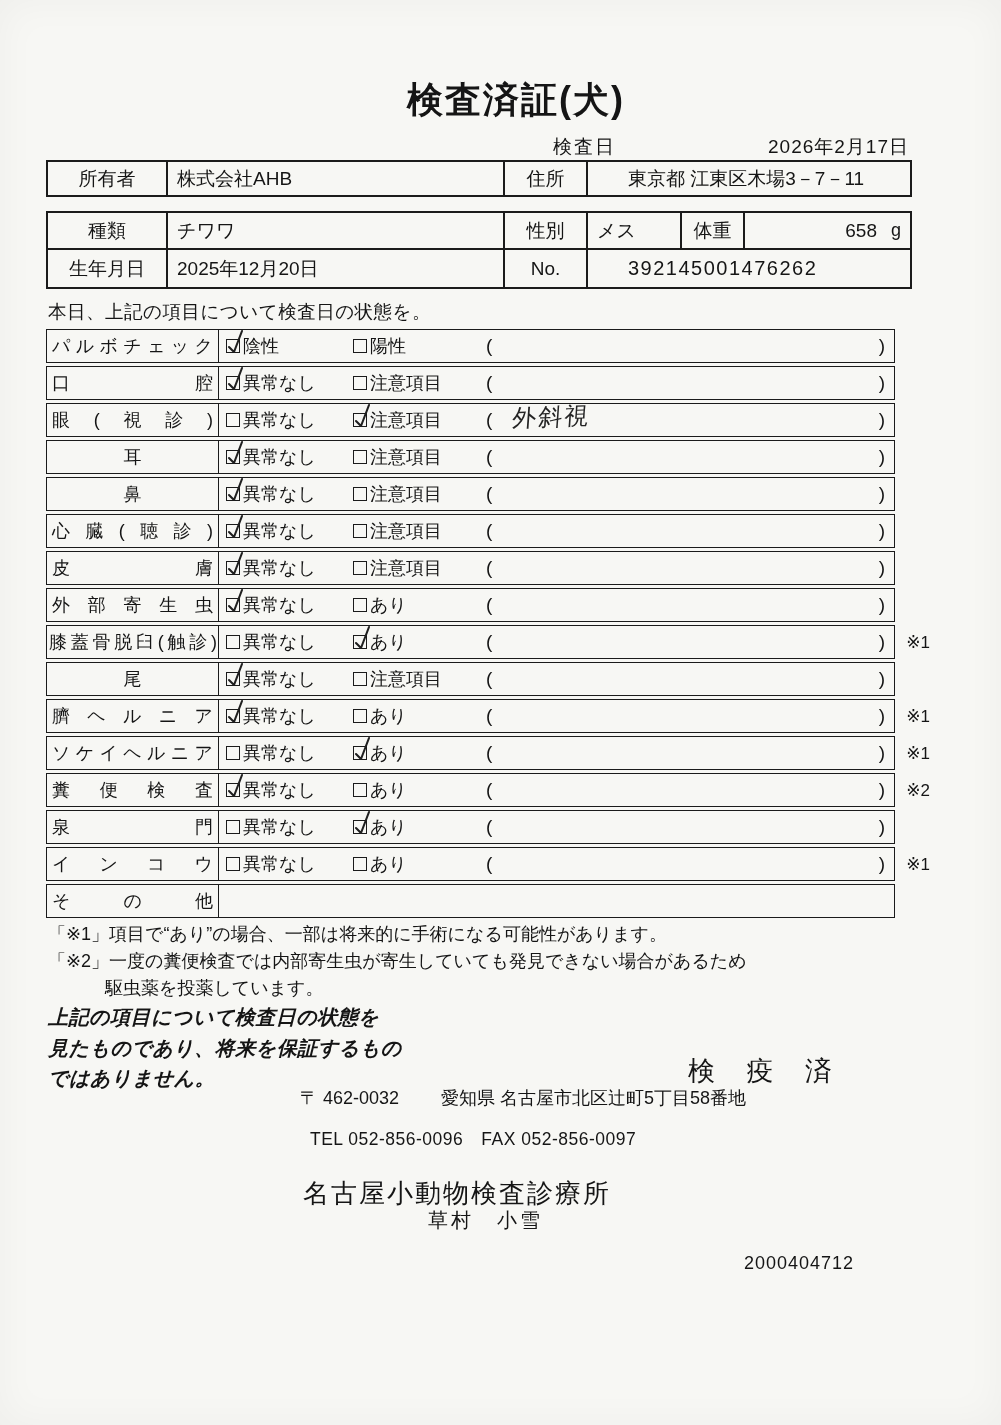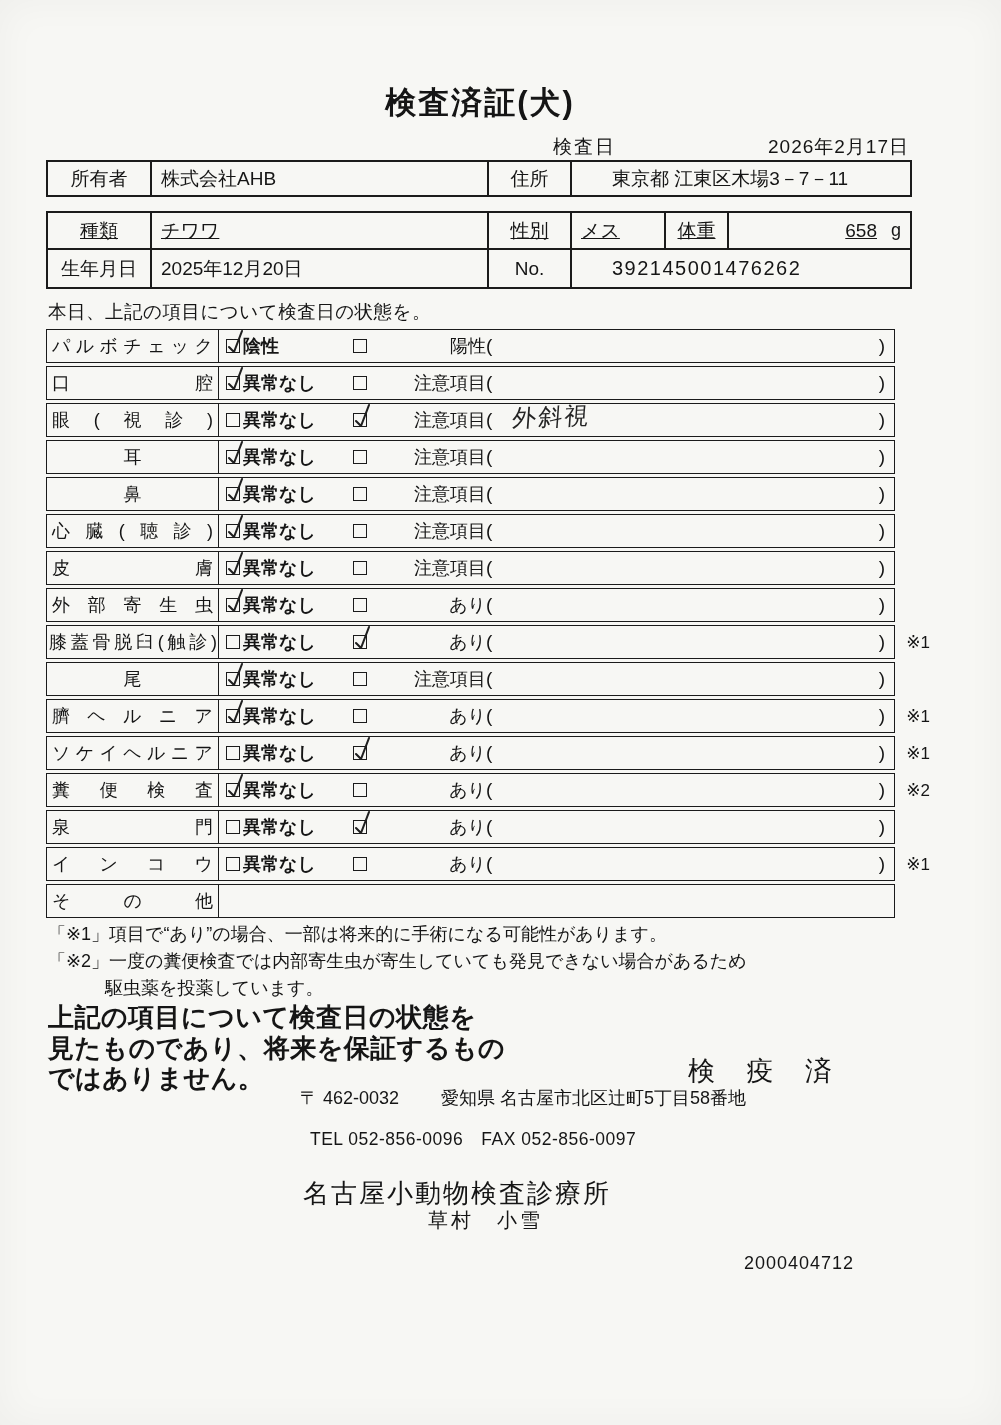--- a/index.html
+++ b/index.html
@@ -4,69 +4,69 @@
 <style>
   html,body{margin:0;padding:0;background:#e8e8e6;}
   .page{
     position:relative;width:1001px;height:1425px;margin:0 auto;
     background:#f7f7f4;color:#151515;
     font-family:"Liberation Sans","DejaVu Sans",sans-serif;
     box-shadow:inset 0 0 40px rgba(0,0,0,0.04);
     overflow:hidden;
   }
   .abs{position:absolute;}
-  .title{left:0;top:82px;width:960px;text-align:center;font-size:31px;font-weight:bold;letter-spacing:2px;}
+  .title{left:0;top:76px;width:960px;text-align:center;font-size:36px;font-weight:bold;letter-spacing:2px;padding-left:36px;}
   .insp-date-label{left:553px;top:134px;font-size:19px;letter-spacing:2px;}
   .insp-date-value{left:768px;top:134px;font-size:19px;letter-spacing:1px;}
 
   
   .t{display:flex;flex-direction:column;border:2px solid #1b1b1b;box-sizing:border-box;background:transparent;}
   .tr{display:flex;box-sizing:border-box;}
   .tr + .tr{border-top:2px solid #1b1b1b;}
   .tc{border-right:2px solid #1b1b1b;box-sizing:border-box;display:flex;align-items:center;padding:0 9px;font-size:19px;white-space:nowrap;}
   .tc:last-child{border-right:none;padding-left:40px;}
   .tc.center{justify-content:center;padding:0 2px;}
   .tc.right{justify-content:flex-end;}
   .owner-t{left:46px;top:160px;width:866px;}
   .owner-t .tr{height:33px;}
   .pet-t{left:46px;top:211px;width:866px;}
-  .pet-t .tr1{height:35px;text-decoration:underline;}
+  .pet-t .tr1{height:35px;}
   .pet-t .tr2{height:39px;}
-  .w-label{width:104px;flex:none;}
+  .w-label{width:120px;flex:none;}
   .w-name{width:337px;flex:none;}
   .w-addr-label{width:83px;flex:none;}
   .w-flex{flex:1;}
   .w-sex{width:94px;flex:none;}
   .w-weight-label{width:63px;flex:none;}
   .num{letter-spacing:1.5px;font-size:20px;}
   .unit{margin-left:14px;font-size:18px;}
 
   .intro{left:48px;top:299px;font-size:18.5px;letter-spacing:0.5px;}
 
   
   .checklist{left:46px;top:329px;width:849px;}
   .crow{position:relative;display:flex;height:34px;border:1.7px solid #1b1b1b;box-sizing:border-box;margin-top:3px;}
   .crow:first-child{margin-top:0;}
   .rlabel{width:172px;flex:none;border-right:1.7px solid #1b1b1b;box-sizing:border-box;display:flex;align-items:center;justify-content:space-between;padding:0 5px;font-size:18px;line-height:1;}
   .rlabel.single{justify-content:center;}
   .rlabel.tight{letter-spacing:-1px;padding:0 2px;}
   .rcontent{flex:1;display:flex;align-items:center;padding-left:7px;font-size:18px;}
   .opt{display:flex;align-items:center;}
-  .opt.o1{width:127px;flex:none;font-weight:bold;}
-  .opt.o2{width:133px;flex:none;justify-content:space-between;}
+  .opt.o1{width:127px;flex:none;}
+  .opt.o2{width:133px;flex:none;}
   .cb{position:relative;display:inline-block;width:14px;height:14px;border:1.8px solid #1b1b1b;margin-right:3px;flex:none;box-sizing:border-box;}
   .tick{position:absolute;left:-2px;top:-12px;width:21px;height:28px;fill:none;stroke:#1f1f1f;stroke-width:2.1;stroke-linecap:round;stroke-linejoin:round;}
   .popen{flex:none;font-size:19px;}
   .pclose{margin-left:auto;padding-right:9px;font-size:19px;}
   .hnote{font-size:24px;margin-left:20px;transform:rotate(-2deg) skewX(-6deg) translateY(-3px);letter-spacing:2px;color:#242424;}
   .rmark{position:absolute;right:-36px;top:50%;transform:translateY(-50%);font-size:17px;white-space:nowrap;}
 
   .notes{left:48px;top:921px;font-size:18px;line-height:27px;}
   .notes .indent{padding-left:57px;}
-  .disclaimer{left:48px;top:1002px;font-size:26px;font-weight:bold;line-height:30.5px;letter-spacing:0.5px;}
+  .disclaimer{left:48px;top:1002px;font-size:20px;font-weight:bold;line-height:30.5px;letter-spacing:0.5px;font-style:italic;}
   .stamp{left:688px;top:1037px;font-size:27px;letter-spacing:12px;margin-top:16px;}
   .postal-line{left:300px;top:1086px;font-size:18px;}
   .postal-line .gap{display:inline-block;width:42px;}
   .tel-line{left:310px;top:1129px;font-size:17.5px;letter-spacing:0.5px;}
   .tel-line .gap{display:inline-block;width:18px;}
   .clinic-name{left:303px;top:1176px;font-size:26px;letter-spacing:2px;}
   .vet-name{left:428px;top:1207px;font-size:20px;letter-spacing:3px;}
   .serial{left:744px;top:1253px;font-size:18px;letter-spacing:1px;}
 </style>
 </head>

